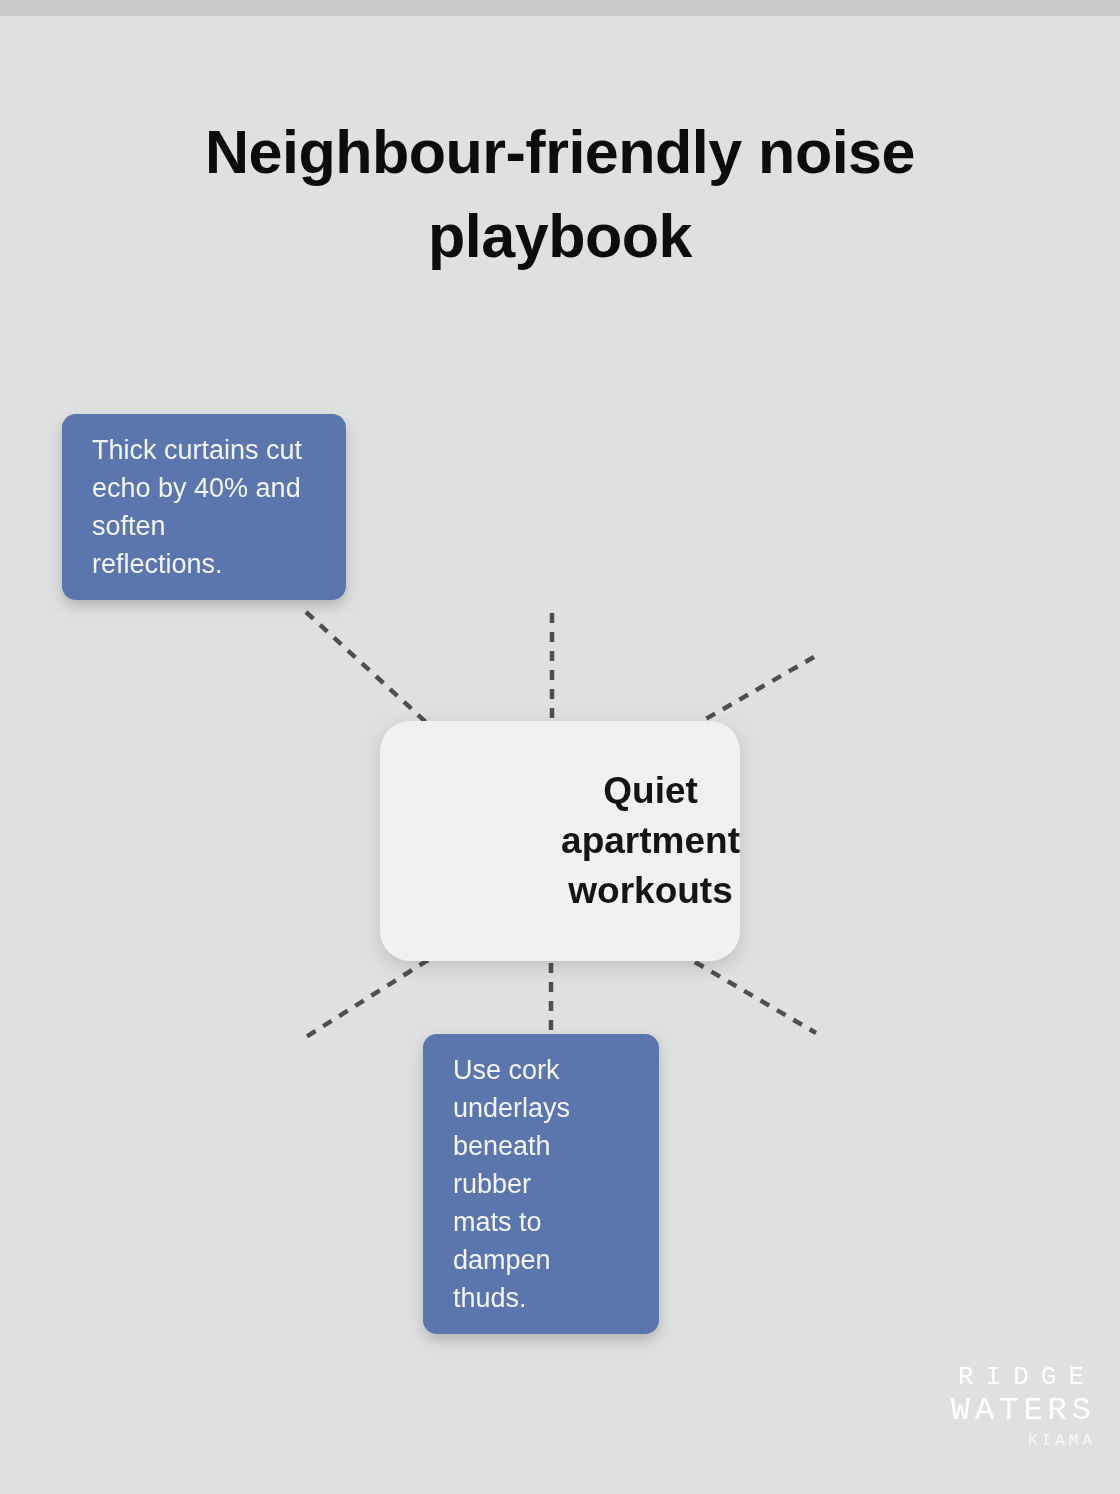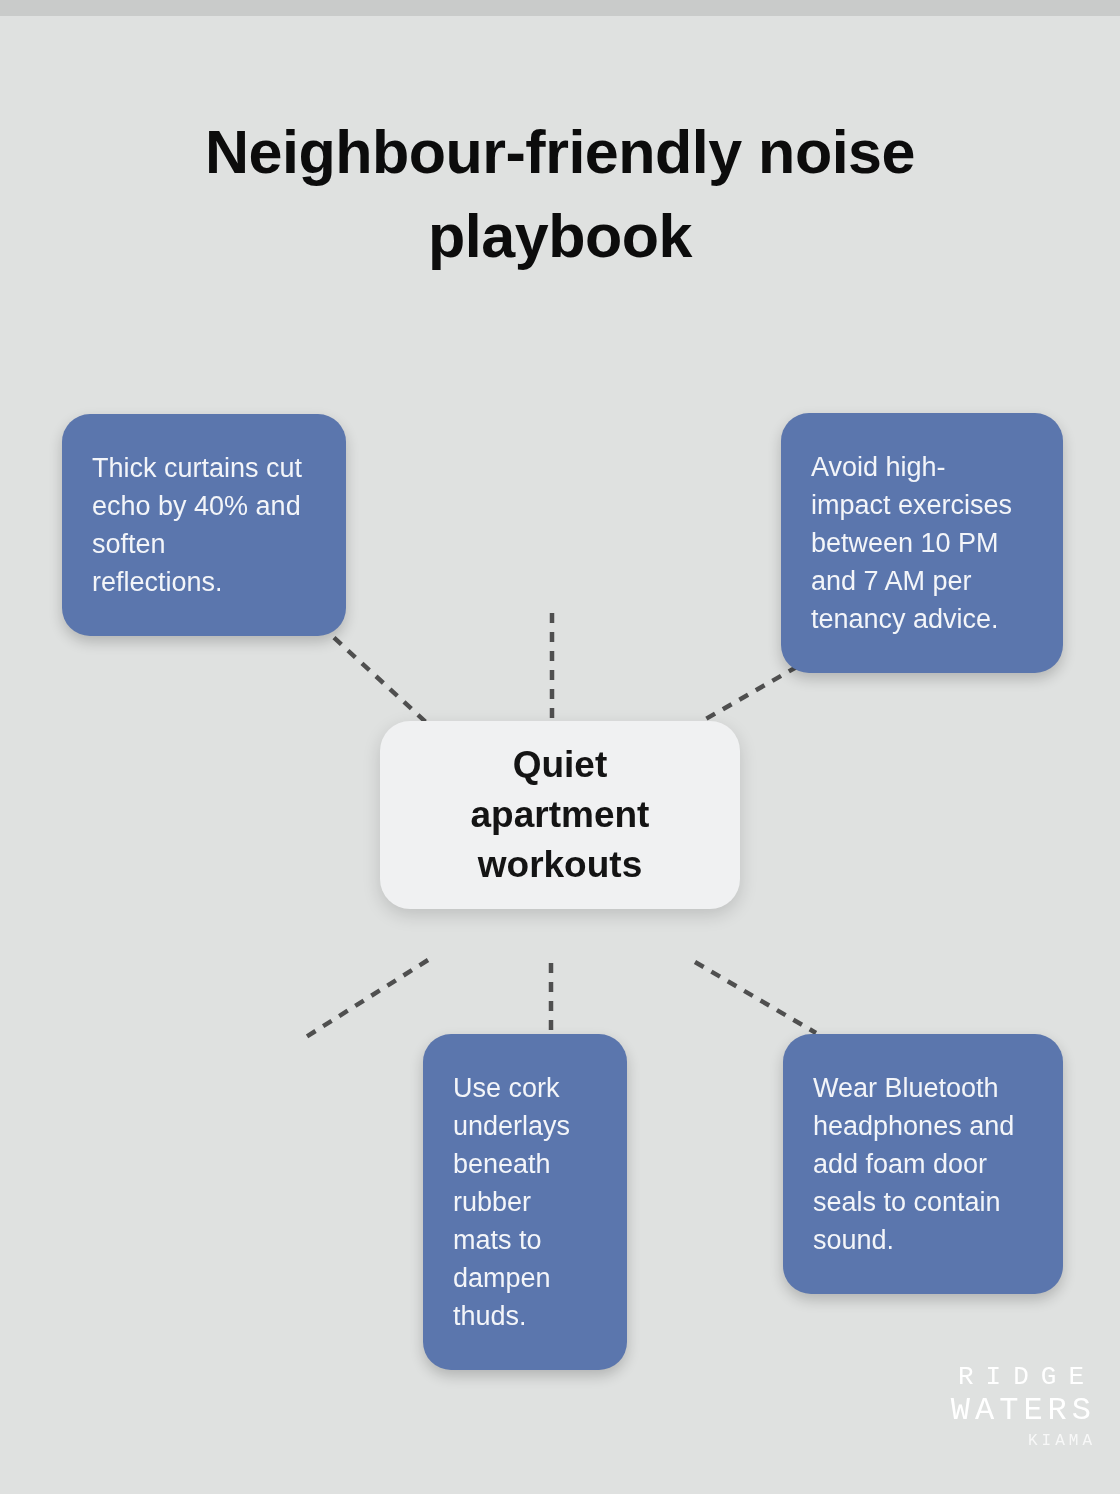--- a/index.html
+++ b/index.html
@@ -41,53 +41,53 @@
     pointer-events:none;
   }
   .connectors line{
     stroke:var(--connector);
     stroke-width:4.5;
     stroke-dasharray:10 9;
   }
   .node{
     position:absolute;
     background:var(--node-blue);
-    border-radius:28px;
-    padding:35px 30px;
+    border-radius:14px;
+    padding:17px 30px;
     box-shadow:0 6px 14px rgba(0,0,0,0.20);
   }
   .node p{
     white-space:pre-line;
     font-size:27px;
     line-height:38px;
     font-weight:400;
     color:var(--node-text);
   }
   .center-node{
     position:absolute;
     left:380px;top:705px;
-    width:360px;height:188px;
+    width:360px;height:240px;
     background:var(--center-bg);
     border-radius:30px;
     box-shadow:0 6px 18px rgba(0,0,0,0.15);
-    display:flex;align-items:center;justify-content:center;
+    display:flex;align-items:center;justify-content:flex-end;
     text-align:center;
   }
   .center-node p{
     white-space:pre-line;
     font-size:37px;
     line-height:50px;
     font-weight:700;
     color:var(--center-text);
   }
   .node-tl{left:62px;top:398px;width:284px;}
   .node-tm{left:420px;top:398px;width:284px;}
   .node-tr{left:781px;top:397px;width:282px;}
   .node-bl{left:59px;top:1018px;width:284px;}
-  .node-bm{left:423px;top:1018px;width:204px;}
+  .node-bm{left:423px;top:1018px;width:236px;}
   .node-br{left:783px;top:1018px;width:280px;}
   .logo{
     position:absolute;
     left:900px;top:1344px;
     width:196px;
     text-align:right;
     font-family:Liberation Mono, monospace;
     color:var(--logo-text);
   }
   .logo-ridge{
@@ -129,50 +129,36 @@
   </svg>
 
   <div class="node node-tl">
     <p>Thick curtains cut
 echo by 40% and
 soften
 reflections.</p>
   </div>
 
 
-  <div class="node node-tr">
-    <p>Avoid high-
-impact exercises
-between 10 PM
-and 7 AM per
-tenancy advice.</p>
-  </div>
 
   <div class="center-node">
     <p>Quiet
 apartment
 workouts</p>
   </div>
 
 
   <div class="node node-bm">
     <p>Use cork
 underlays
 beneath rubber
 mats to dampen
 thuds.</p>
   </div>
 
-  <div class="node node-br">
-    <p>Wear Bluetooth
-headphones and
-add foam door
-seals to contain
-sound.</p>
-  </div>
 
   <div class="logo">
     <div class="logo-ridge">RIDGE</div>
     <div class="logo-waters">WATERS</div>
     <div class="logo-kiama">KIAMA</div>
   </div>
 
 </div>
 
 </body></html>

